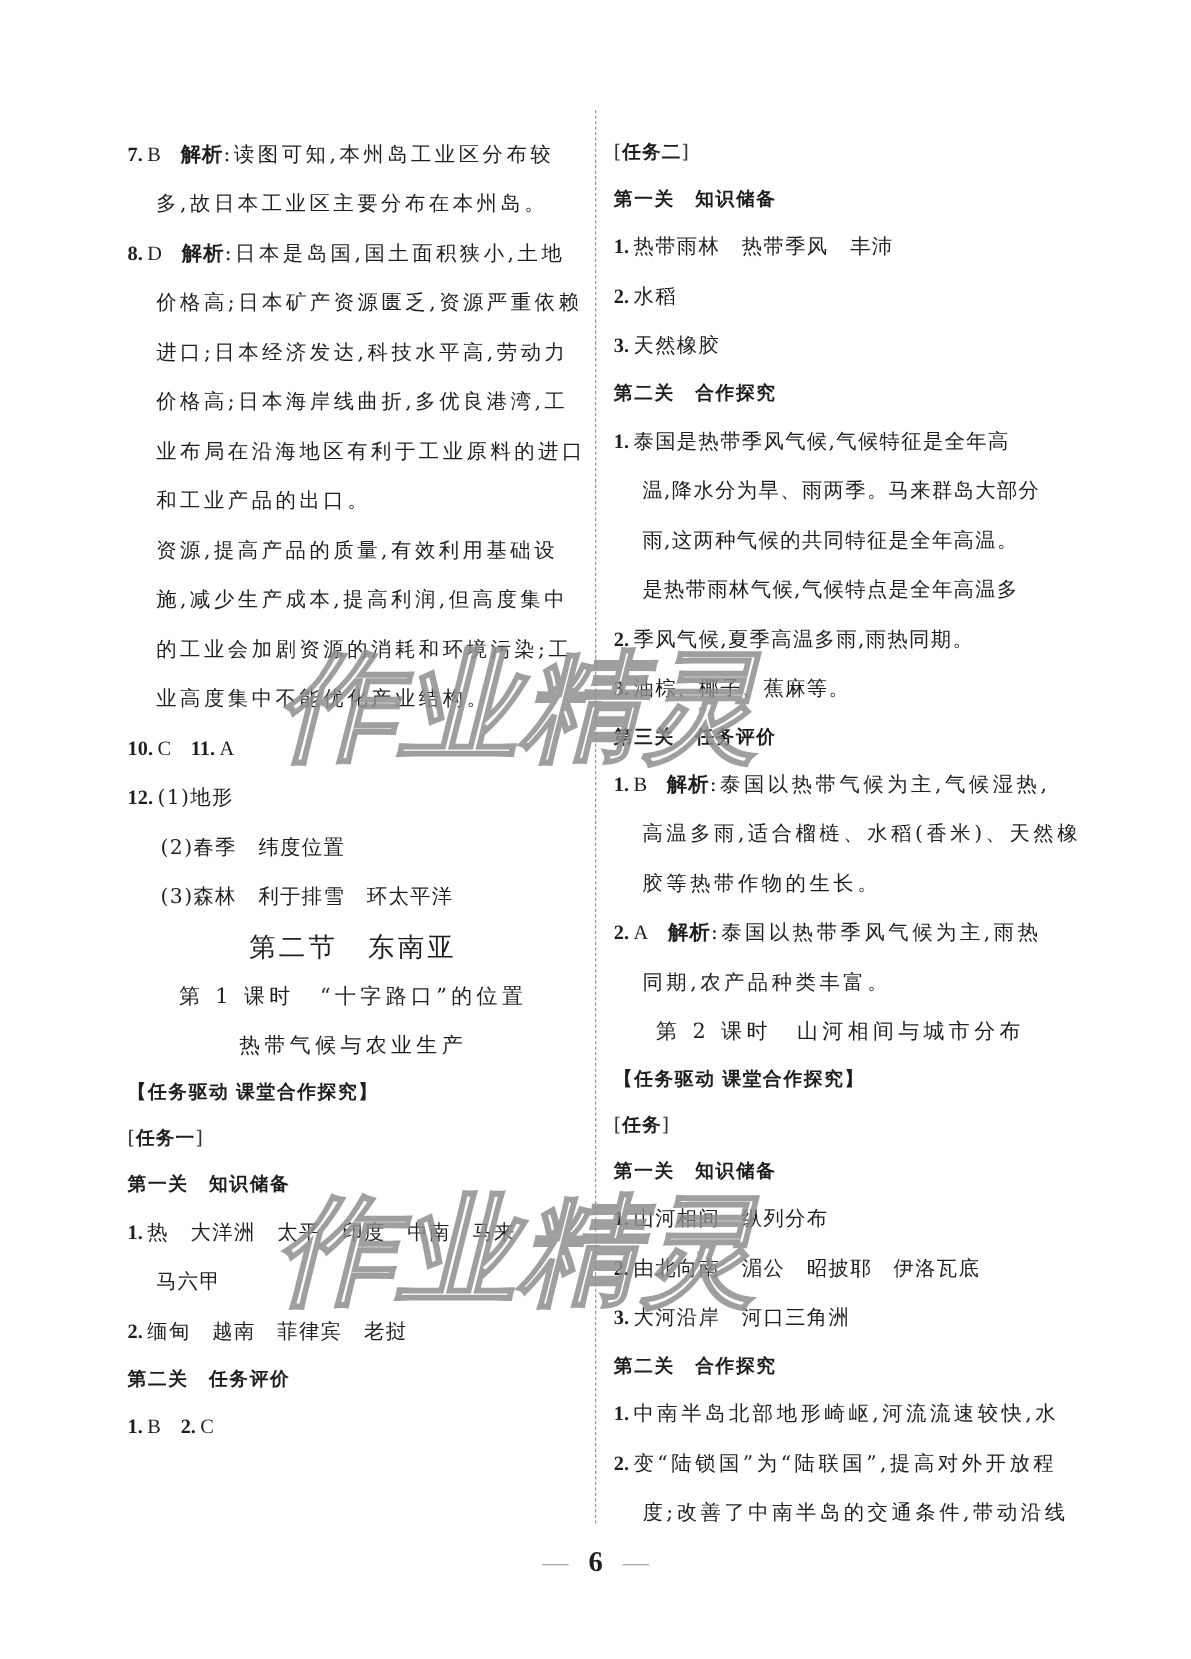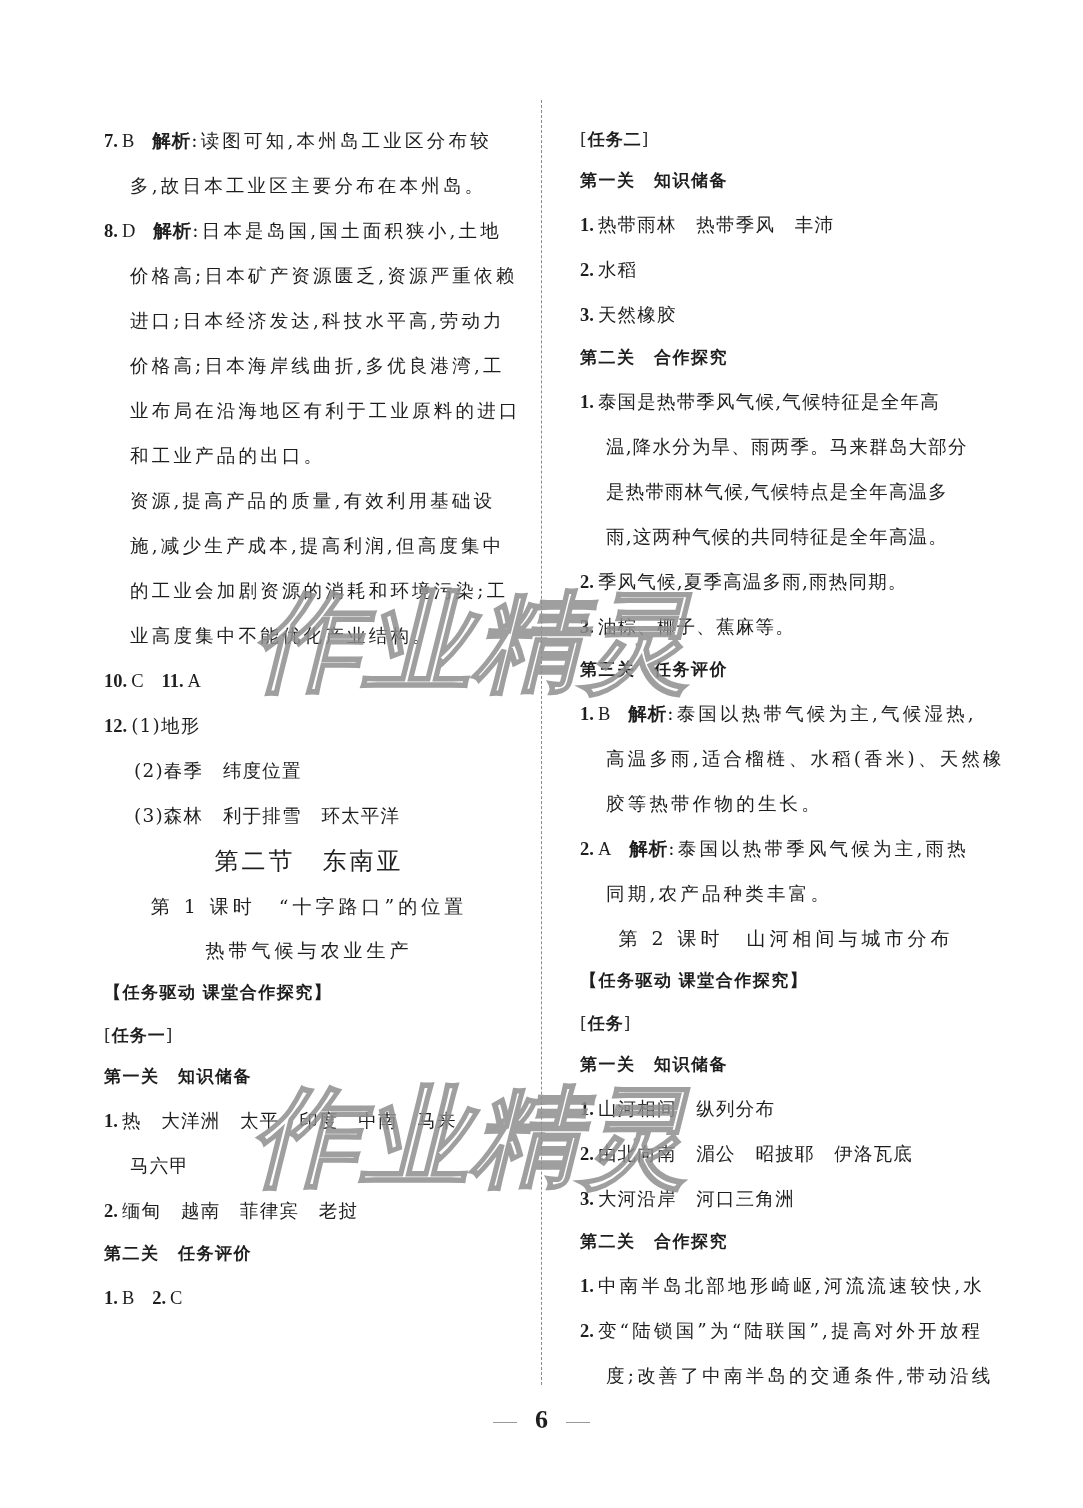--- a/index.html
+++ b/index.html
@@ -2,22 +2,22 @@
 <html><head>
 <meta charset="utf-8">
 <style>
   html, body { margin: 0; padding: 0; background: #ffffff; }
   body {
     width: 1083px; height: 1508px; position: relative; overflow: hidden;
     font-family: "DejaVu Serif", "Liberation Serif", serif;
     color: #1e1e1e;
   }
   .col { position: absolute; top: 118px; }
-  .col-left { left: 104px; width: 410px; }
-  .col-right { left: 580px; width: 412px; }
+  .col-left { left: 116px; width: 410px; }
+  .col-right { left: 558px; width: 412px; }
   .divider {
     position: absolute; left: 541px; top: 100px; width: 0; height: 1285px;
     border-left: 1px dashed #8a8a8a;
   }
   .line {
     font-size: 18.5px; line-height: 45px; height: 45px; white-space: nowrap;
     letter-spacing: 3.2px; position: relative;
   }
   .line.tight { letter-spacing: 1.2px; }
   .indent { padding-left: 26px; }
@@ -118,22 +118,22 @@
     <span class="br">[</span><span class="t">任务二</span><span class="br">]</span>
   </div>
   <div class="heading">第一关　知识储备</div>
   <div class="line tight"><span class="num">1.</span><span>热带雨林　热带季风　丰沛</span></div>
   <div class="line tight"><span class="num">2.</span><span>水稻</span></div>
   <div class="line tight"><span class="num">3.</span><span>天然橡胶</span></div>
 
   <div class="heading">第二关　合作探究</div>
   <div class="line tight"><span class="num">1.</span><span>泰国是热带季风气候,气候特征是全年高</span></div>
   <div class="line tight indent">温,降水分为旱、雨两季。马来群岛大部分</div>
+  <div class="line tight indent">雨,这两种气候的共同特征是全年高温。</div>
   <div class="line tight indent">是热带雨林气候,气候特点是全年高温多</div>
-  <div class="line tight indent">雨,这两种气候的共同特征是全年高温。</div>
   <div class="line tight"><span class="num">2.</span><span>季风气候,夏季高温多雨,雨热同期。</span></div>
   <div class="line tight"><span class="num">3.</span><span>油棕、椰子、蕉麻等。</span></div>
 
   <div class="heading">第三关　任务评价</div>
   <div class="line"><span class="num">1.</span><span class="ans">B</span><span class="kw">解析</span><span>:泰国以热带气候为主,气候湿热,</span></div>
   <div class="line indent">高温多雨,适合榴梿、水稻(香米)、天然橡</div>
   <div class="line indent">胶等热带作物的生长。</div>
   <div class="line"><span class="num">2.</span><span class="ans">A</span><span class="kw">解析</span><span>:泰国以热带季风气候为主,雨热</span></div>
   <div class="line indent">同期,农产品种类丰富。</div>
 

